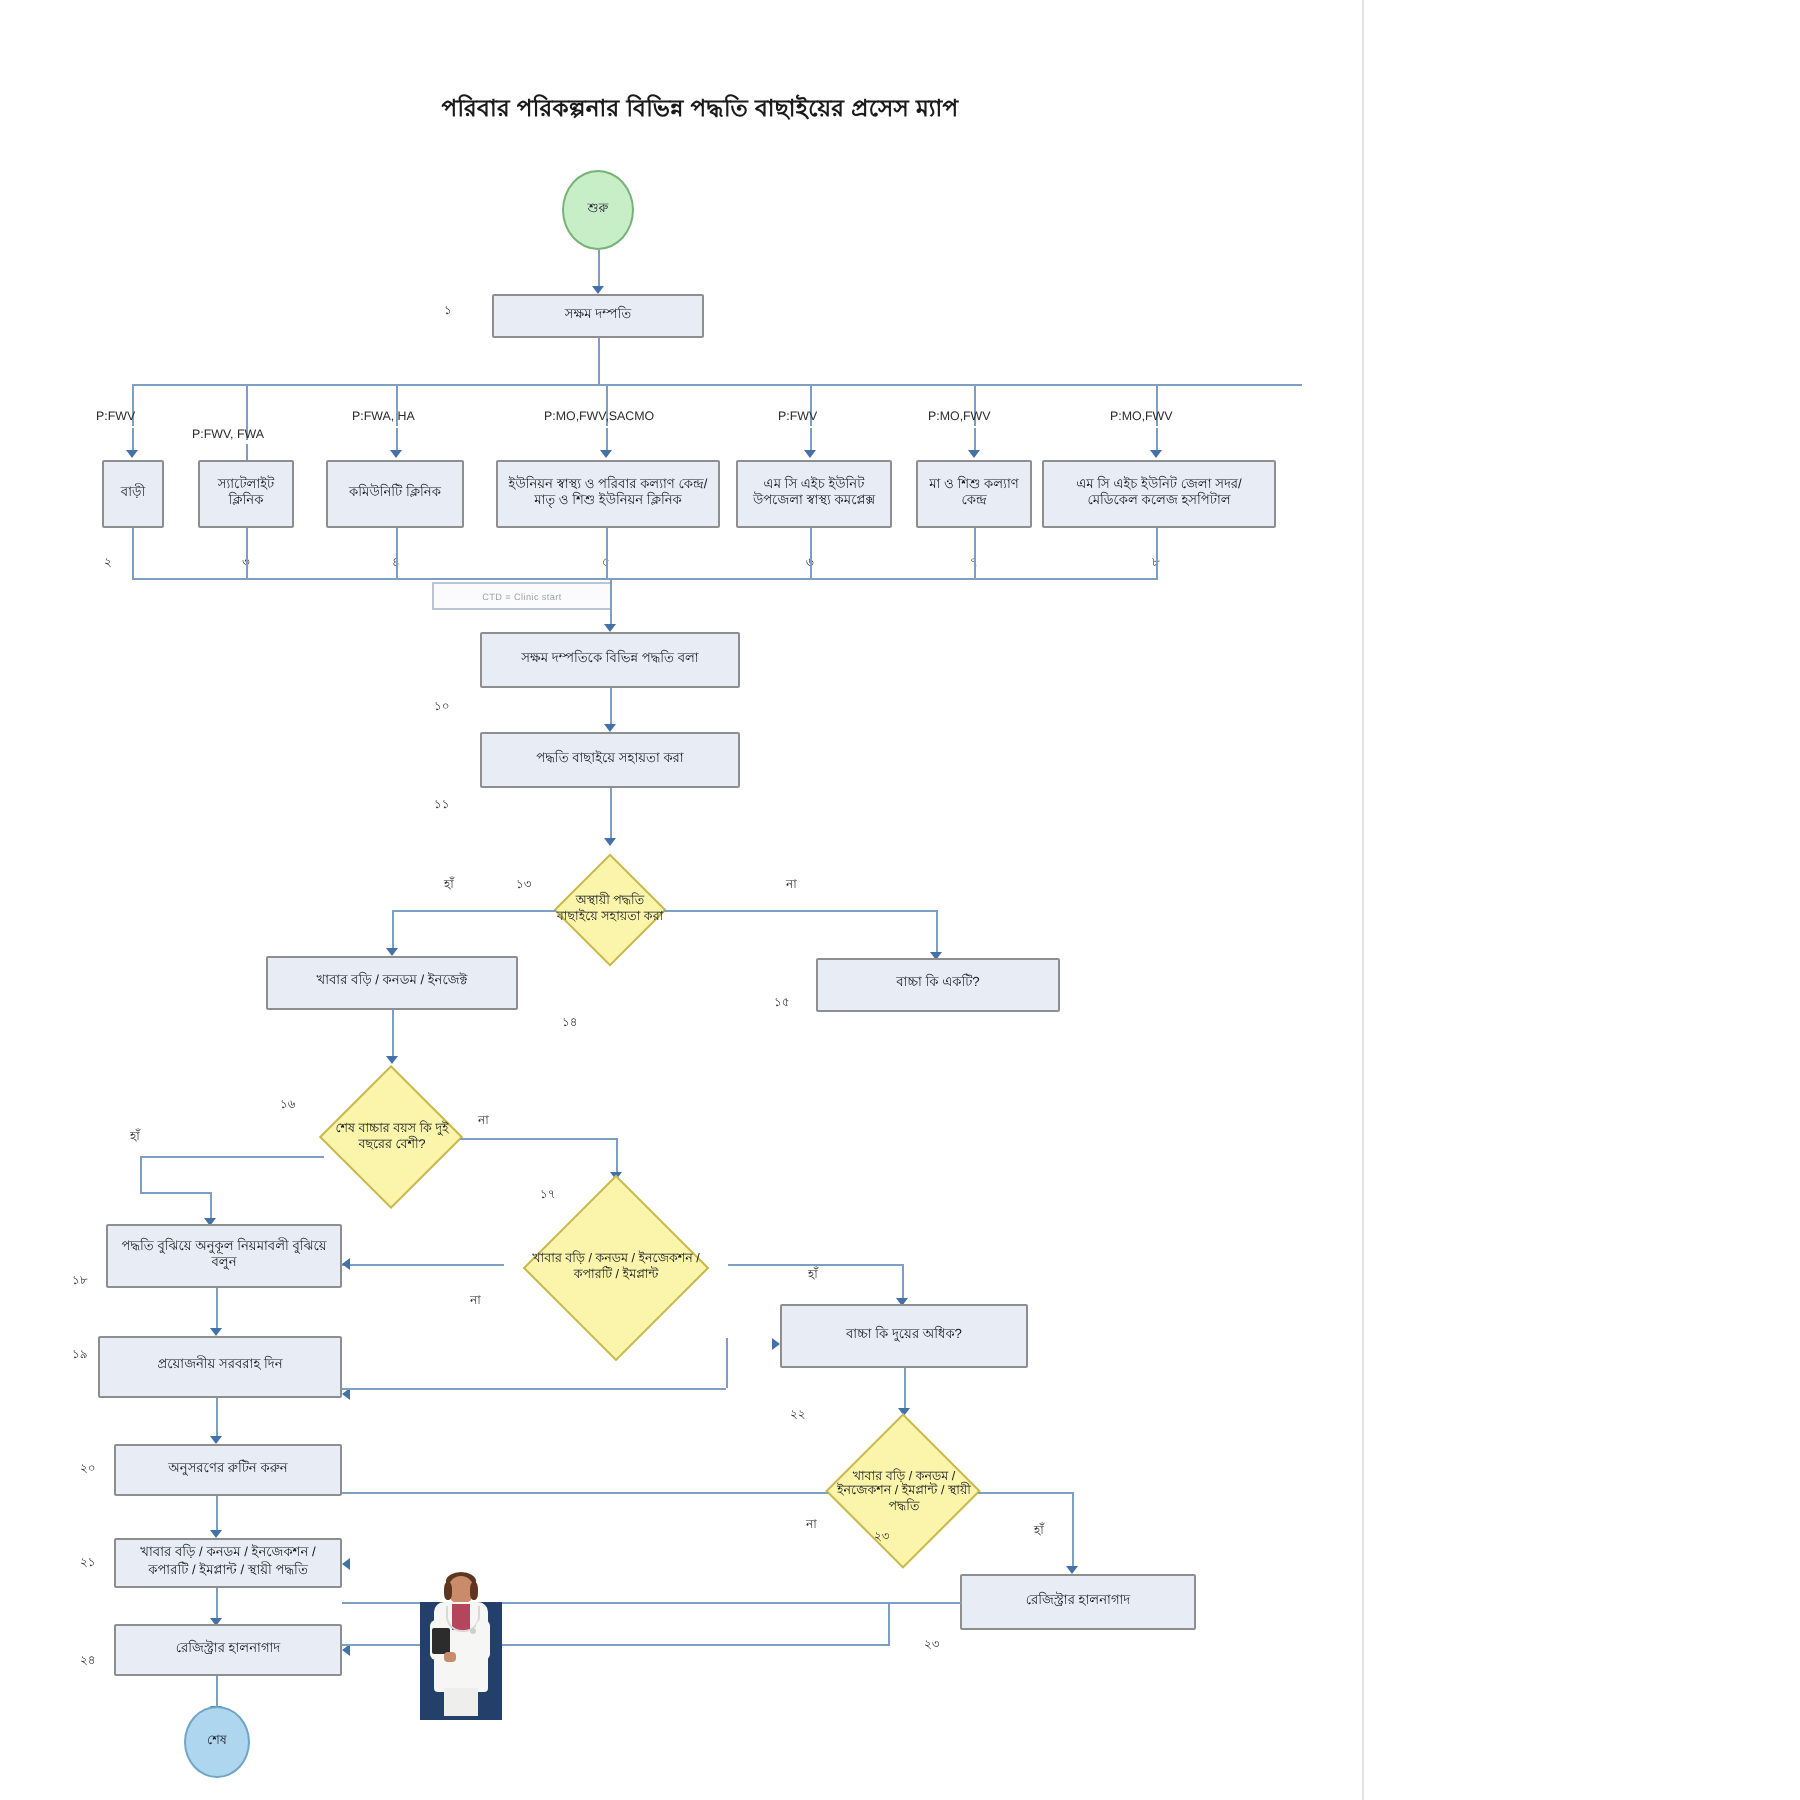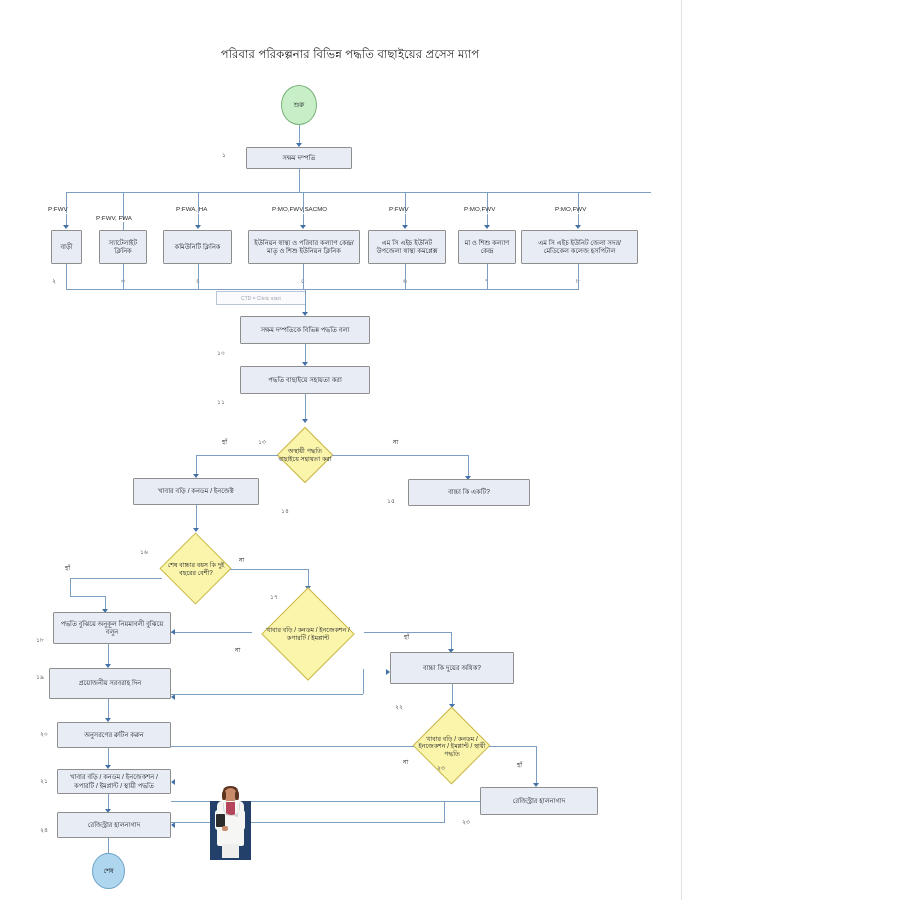--- a/index.html
+++ b/index.html
@@ -13,21 +13,21 @@
   #canvas{position:absolute;left:0;top:0;width:900px;height:900px;}
   .divider{
     position:absolute;top:0;left:681px;width:1px;height:900px;
     background:#e2e2e2;
   }
   .title{
     position:absolute;
     left:120px;top:46px;width:460px;
     text-align:center;
     font-size:11.5px;
-    font-weight:400;
+    font-weight:700;
     color:#1a1a1a;
     letter-spacing:.2px;
   }
   
   .node{
     position:absolute;
     box-sizing:border-box;
     display:flex;align-items:center;justify-content:center;
     text-align:center;
     line-height:1.25;

